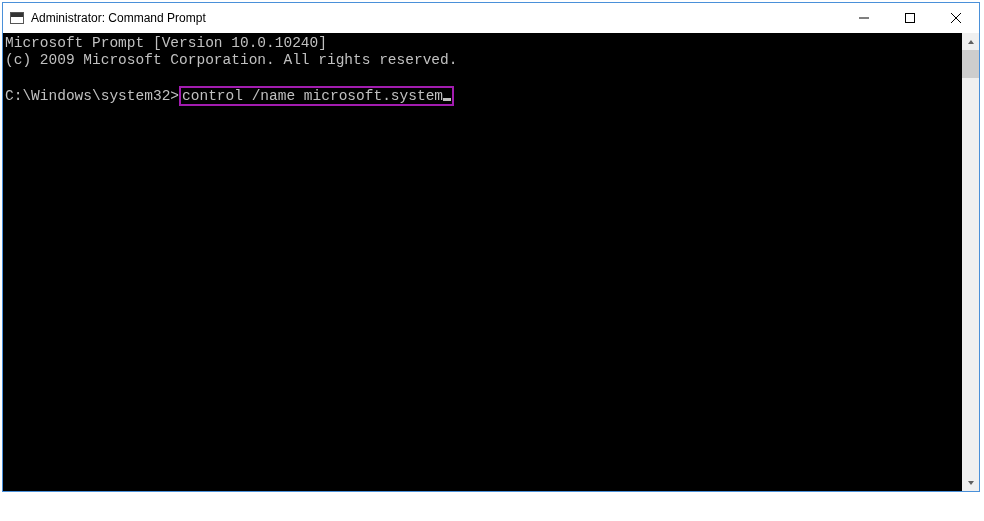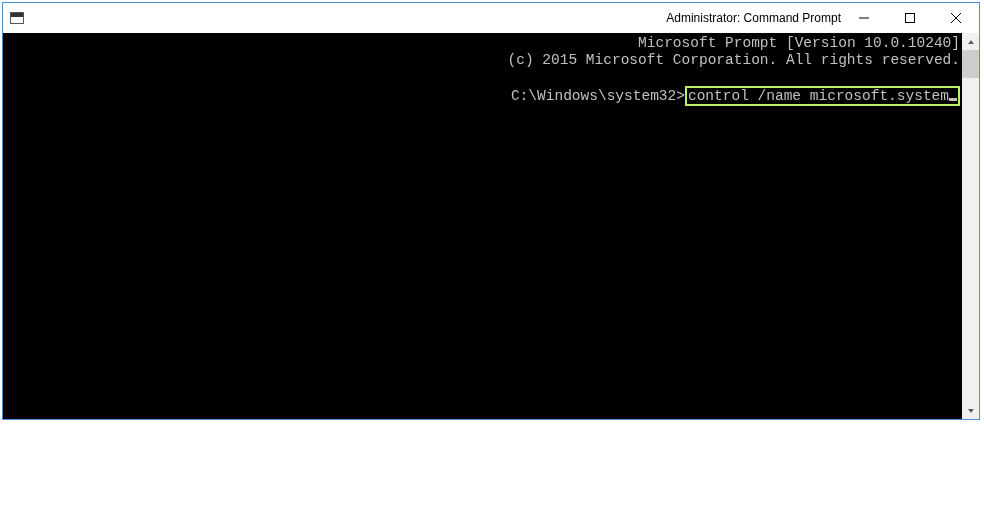--- a/index.html
+++ b/index.html
@@ -9,27 +9,26 @@
     }
     body {
       background: #fff;
       font-family: "Segoe UI", Tahoma, sans-serif;
       width: 984px;
       height: 521px;
       overflow: hidden;
     }
     .window {
       width: 978px;
-      height: 418px;
+      height: 490px;
       margin: 2px;
       border: 1px solid #4a90d9;
       background: #fff;
       display: flex;
       flex-direction: column;
-      text-align: right;
     }
     .titlebar {
       height: 30px;
       background: #fff;
       display: flex;
       align-items: center;
       padding-left: 6px;
       border-bottom: 0;
     }
     .app-icon {
@@ -94,21 +93,21 @@
       line-height: 17px;
       padding: 2px 2px;
       white-space: pre;
       overflow: hidden;
       position: relative;
     }
     .term-line {
       white-space: pre;
     }
     .highlight-box {
-      border: 2px solid #bef264;
+      border: 2px solid #a21caf;
       display: inline-block;
       padding: 0 1px;
       line-height: 16px;
     }
     .cursor {
       display: inline-block;
       width: 8px;
       height: 3px;
       background: #c0c0c0;
       vertical-align: baseline;
@@ -173,21 +172,21 @@
       <button class="win-btn close">
         <svg viewBox="0 0 10 10">
             <line x1="0" y1="0" x2="10" y2="10" stroke="#000" stroke-width="1"></line>
             <line x1="10" y1="0" x2="0" y2="10" stroke="#000" stroke-width="1"></line>
           </svg>
       </button>
     </div>
   </div>
   <div class="terminal-area">
     <div class="terminal-content"><span class="term-line">Microsoft Prompt [Version 10.0.10240]</span>
-<span class="term-line">(c) 2015 Microsoft Corporation. All rights reserved.</span>
+<span class="term-line">(c) 2009 Microsoft Corporation. All rights reserved.</span>
 
 <span class="term-line"><span>C:\Windows\system32&gt;</span><span class="highlight-box"><span>control /name microsoft.system</span><span class="cursor"></span></span></span></div>
     <div class="scrollbar">
       <div class="scroll-btn">
         <svg viewBox="0 0 8 8">
             <polygon points="4,2 7,6 1,6" fill="#606060"></polygon>
           </svg>
       </div>
       <div class="scroll-track">
         <div class="scroll-thumb"></div>

